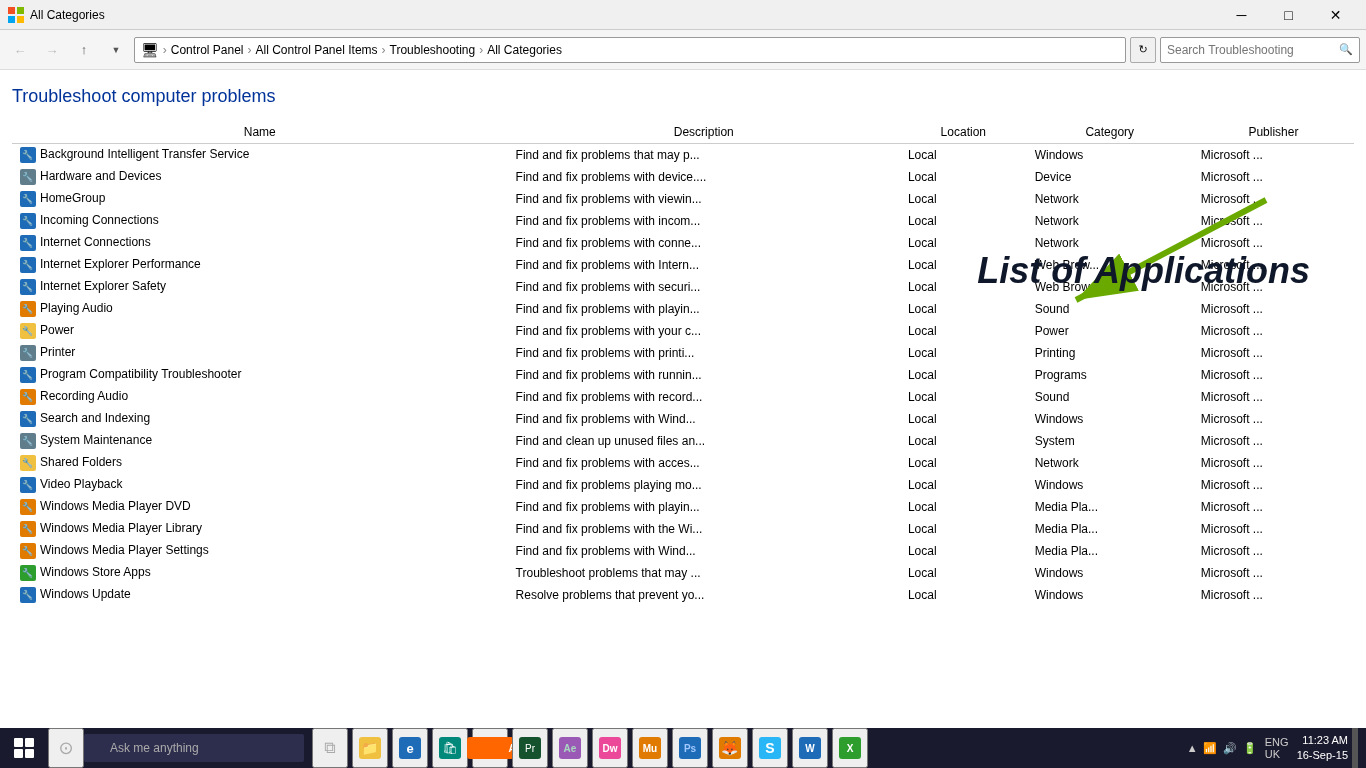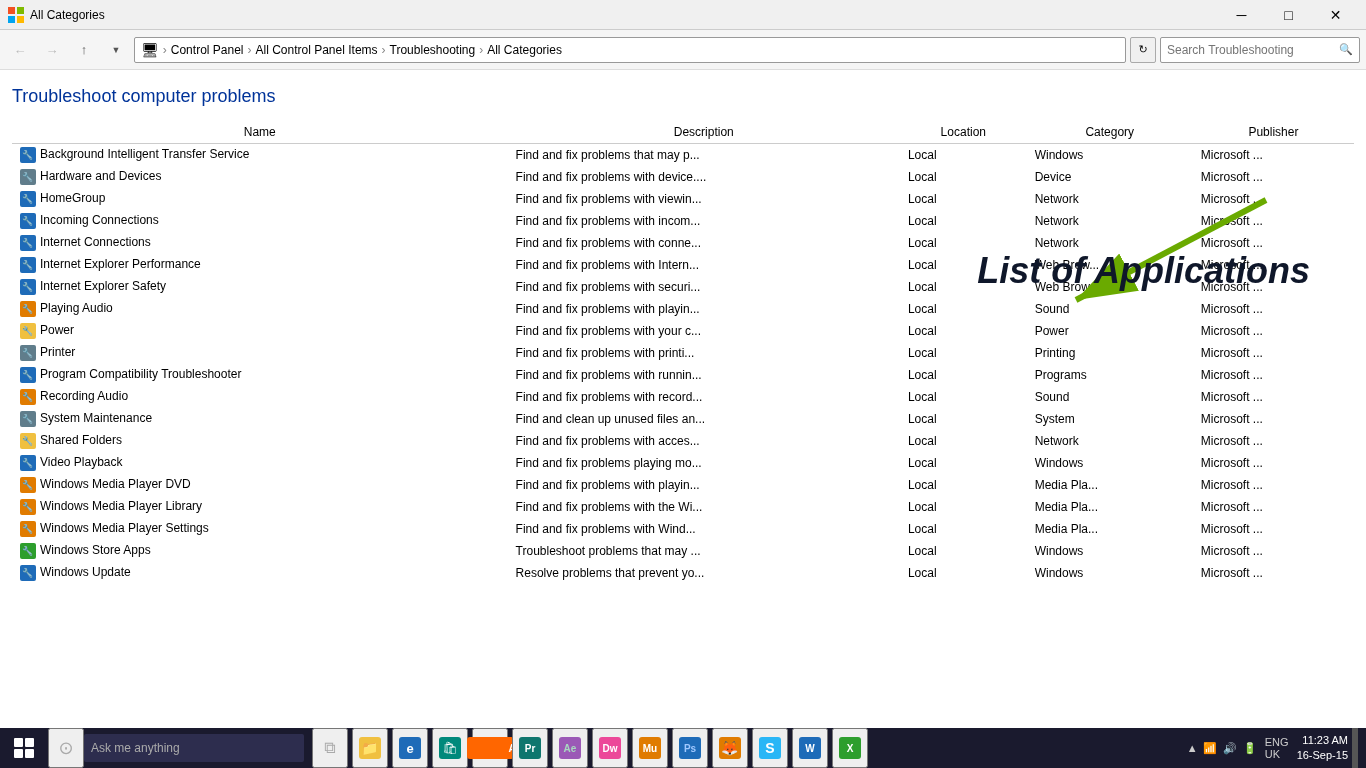--- a/index.html
+++ b/index.html
@@ -67,21 +67,21 @@
     }
 
     
     .taskbar {
       position: fixed; bottom: 0; left: 0; right: 0; height: 40px;
       background: #1a1a2e; display: flex; align-items: center; z-index: 100;
     }
     .start-btn { width: 48px; height: 40px; display: flex; align-items: center; justify-content: center; background: transparent; border: none; cursor: pointer; }
     .start-icon { width: 20px; height: 20px; display: grid; grid-template-columns: 1fr 1fr; gap: 2px; }
     .start-icon div { background: #fff; border-radius: 1px; }
-    .search-taskbar { display: flex; align-items: center; background: #2d2d4e; border-radius: 2px; height: 28px; padding: 0 7px; gap: 6px; width: 220px; cursor: text; }
+    .search-taskbar { display: flex; align-items: center; background: #2d2d4e; border-radius: 2px; height: 28px; padding: 0 26px; gap: 6px; width: 220px; cursor: text; }
     .search-taskbar span { color: #aaa; font-size: 12px; }
     .taskbar-icons { display: flex; align-items: center; gap: 4px; margin-left: 8px; }
     .taskbar-icon { width: 36px; height: 40px; display: flex; align-items: center; justify-content: center; cursor: pointer; position: relative; }
     .taskbar-icon-shape { width: 22px; height: 22px; border-radius: 3px; display: flex; align-items: center; justify-content: center; font-size: 14px; }
     .taskbar-right { margin-left: auto; display: flex; align-items: center; gap: 4px; padding-right: 8px; }
     .sys-tray { display: flex; align-items: center; gap: 6px; color: #ccc; font-size: 11px; }
     .clock-area { display: flex; flex-direction: column; align-items: flex-end; color: #fff; font-size: 11px; line-height: 1.4; }
 
     
     .row-icon-img {
@@ -227,20 +227,27 @@
             <td>Microsoft ...</td>
           </tr>
           <tr>
             <td style="max-width: 240px;"><span class="row-icon-img" style="background: rgb(224, 123, 0); font-size: 9px;">🔧</span><span>Recording Audio</span></td>
             <td style="max-width: 190px; overflow: hidden; text-overflow: ellipsis;">Find and fix problems with record...</td>
             <td>Local</td>
             <td>Sound</td>
             <td>Microsoft ...</td>
           </tr>
           <tr>
+            <td style="max-width: 240px;"><span class="row-icon-img" style="background: rgb(30, 107, 184); font-size: 9px;">🔧</span><span>Search and Indexing</span></td>
+            <td style="max-width: 190px; overflow: hidden; text-overflow: ellipsis;">Find and fix problems with Wind...</td>
+            <td>Local</td>
+            <td>Windows</td>
+            <td>Microsoft ...</td>
+          </tr>
+          <tr>
             <td style="max-width: 240px;"><span class="row-icon-img" style="background: rgb(96, 125, 139); font-size: 9px;">🔧</span><span>System Maintenance</span></td>
             <td style="max-width: 190px; overflow: hidden; text-overflow: ellipsis;">Find and clean up unused files an...</td>
             <td>Local</td>
             <td>System</td>
             <td>Microsoft ...</td>
           </tr>
           <tr>
             <td style="max-width: 240px;"><span class="row-icon-img" style="background: rgb(240, 192, 64); font-size: 9px;">🔧</span><span>Shared Folders</span></td>
             <td style="max-width: 190px; overflow: hidden; text-overflow: ellipsis;">Find and fix problems with acces...</td>
             <td>Local</td>
@@ -331,21 +338,21 @@
     <button class="taskbar-icon">
       <div class="taskbar-icon-shape" style="background:#1e6bb8;color:#fff;font-weight:bold;font-size:13px;">e</div>
     </button>
     <button class="taskbar-icon">
       <div class="taskbar-icon-shape" style="background:#00897b;color:#fff;font-size:12px;">🛍</div>
     </button>
     <button class="taskbar-icon">
       <div class="taskbar-icon-shape" style="background:#ff6600;color:#fff;font-size:10px;font-weight:bold;padding-left:47px;">Ai</div>
     </button>
     <button class="taskbar-icon">
-      <div class="taskbar-icon-shape" style="background:#0f766e;color:#fff;font-size:10px;font-weight:bold;">Pr</div>
+      <div class="taskbar-icon-shape" style="background:#14532d;color:#fff;font-size:10px;font-weight:normal;">Pr</div>
     </button>
     <button class="taskbar-icon">
       <div class="taskbar-icon-shape" style="background:#9b59b6;color:#a8d8c0;font-size:10px;font-weight:bold;">Ae</div>
     </button>
     <button class="taskbar-icon">
       <div class="taskbar-icon-shape" style="background:#ec4899;color:#fff;font-size:10px;font-weight:bold;">Dw</div>
     </button>
     <button class="taskbar-icon">
       <div class="taskbar-icon-shape" style="background:#e07b00;color:#fff;font-size:10px;font-weight:bold;">Mu</div>
     </button>

